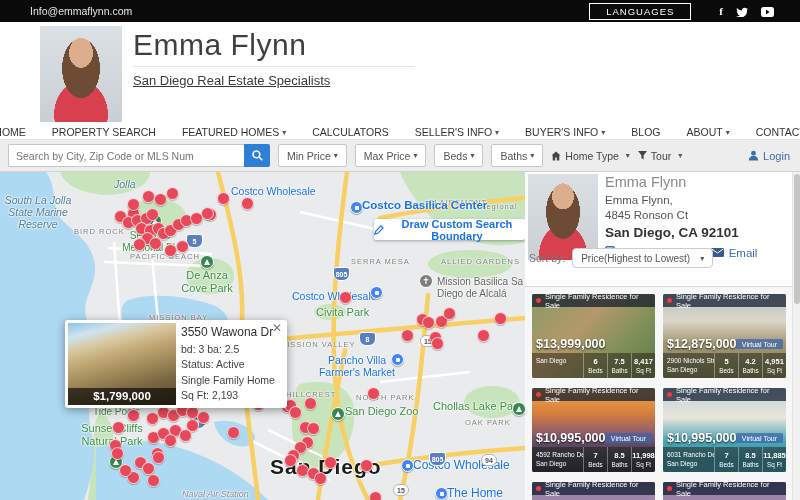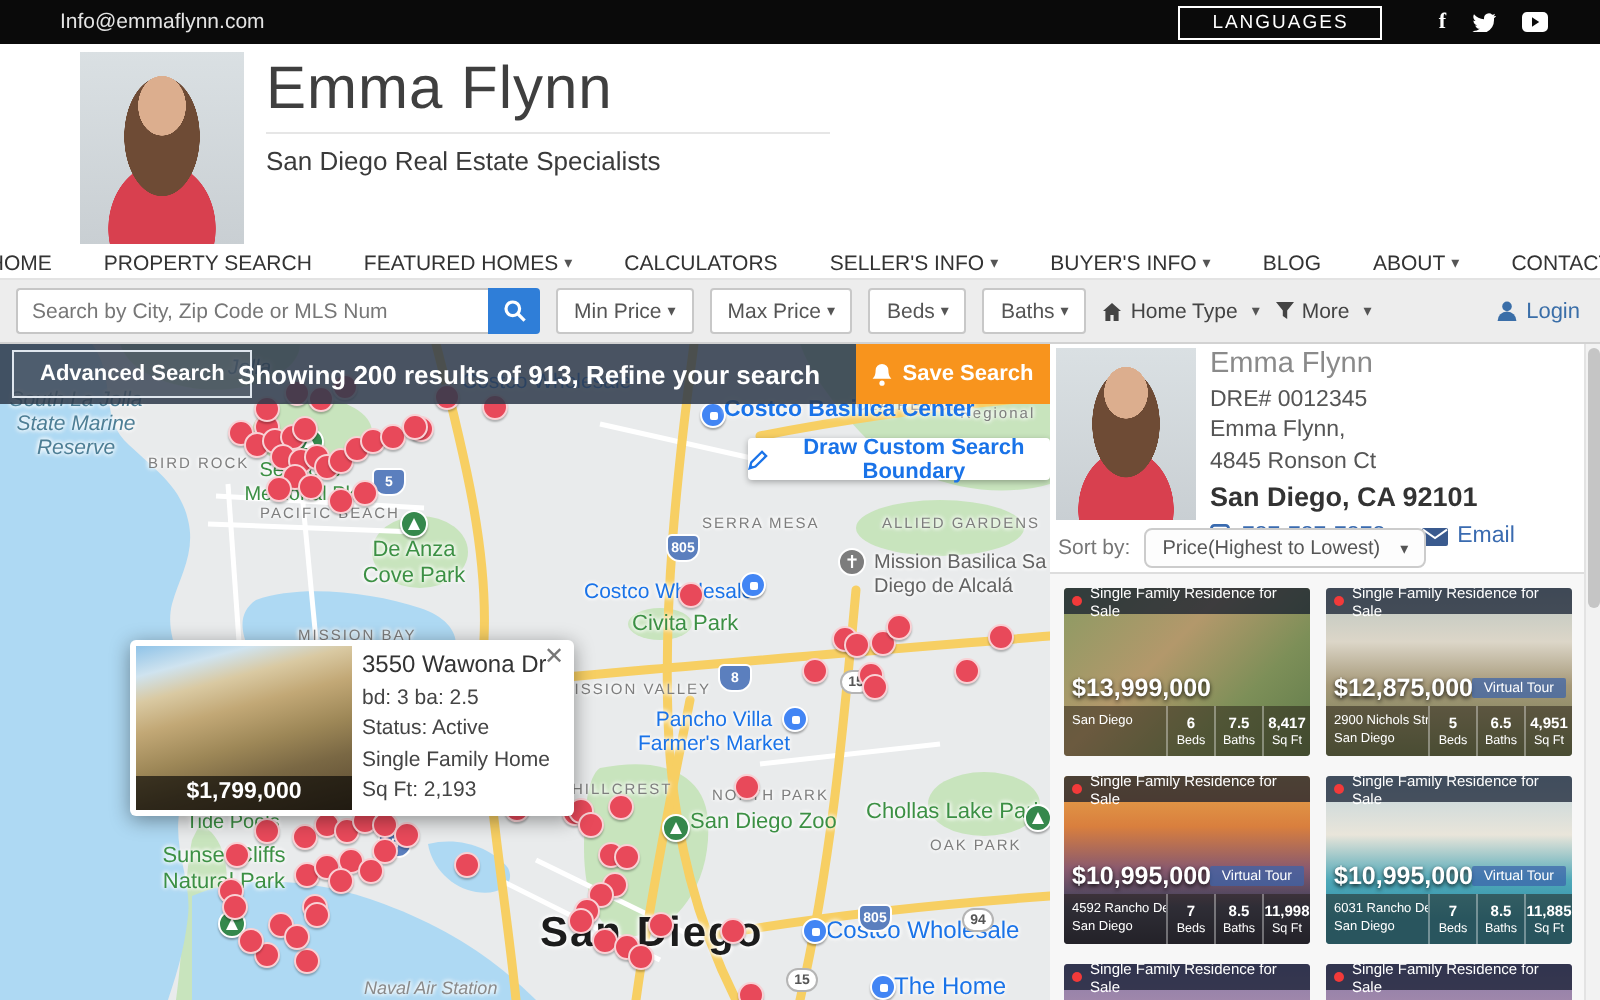--- a/index.html
+++ b/index.html
@@ -20,21 +20,21 @@
   .header{position:absolute;left:0;top:22px;width:800px;height:102px;background:#fff;}
   .portrait{position:absolute;left:40px;top:4px;width:82px;height:96px;
     background:
       radial-gradient(ellipse 12px 15px at 50% 28%, #dcae8e 0 99%, transparent 100%),
       radial-gradient(ellipse 19px 30px at 50% 44%, #6e4b35 0 99%, transparent 100%),
       radial-gradient(ellipse 27px 33px at 50% 92%, #d8404f 0 99%, transparent 100%),
       linear-gradient(#dae0e3,#c9cfd3);}
   .brand{position:absolute;left:133px;top:6px;}
   .brand-name{font-size:30px;color:#3f3f3f;letter-spacing:.5px;padding-bottom:4px;
     border-bottom:1px solid #e6e6e6;width:282px;}
-  .brand-tag{font-size:13px;color:#3a3a3a;margin-top:6px;}
+  .brand-tag{font-size:13px;color:#3a3a3a;margin-top:6px;text-decoration:underline;}
   .call{position:absolute;left:668px;top:28px;}
   .call-label{font-size:9.5px;color:#666;letter-spacing:.5px;}
   .call-phone{font-size:17px;font-weight:bold;color:#2d2d2d;margin-top:2px;}
 
   
   .nav{position:absolute;left:0;top:124px;width:800px;height:16px;display:flex;
     justify-content:center;gap:26px;align-items:center;border-bottom:1px solid #e3e3e3;}
   .nav-item{font-size:10.5px;color:#333;cursor:pointer;white-space:nowrap;}
   .crt{display:inline-block;margin-left:3px;font-size:8px;color:#555;vertical-align:1px;}
 
@@ -122,21 +122,21 @@
       radial-gradient(ellipse 17px 27px at 50% 44%, #6e4b35 0 99%, transparent 100%),
       radial-gradient(ellipse 24px 30px at 50% 94%, #d8404f 0 99%, transparent 100%),
       linear-gradient(#dae0e3,#c9cfd3);}
   .agent-info{position:absolute;left:80px;top:2px;}
   .agent-name{font-size:14.5px;color:#8a8a8a;}
   .agent-line{font-size:11.5px;color:#555;margin-top:3.5px;}
   .agent-city{font-size:13.5px;color:#333;font-weight:bold;margin-top:4px;}
   .agent-contact{display:flex;align-items:center;gap:6px;margin-top:6px;font-size:11.5px;color:#3a6bb0;}
   .agent-email{margin-left:12px;display:flex;align-items:center;gap:5px;color:#3a6bb0;cursor:pointer;}
   .agent-phone-link{cursor:pointer;}
-  .sortrow{position:absolute;left:4px;top:92px;display:flex;align-items:center;gap:7px;}
+  .sortrow{position:absolute;left:4px;top:76px;display:flex;align-items:center;gap:7px;}
   .sort-label{font-size:10.5px;color:#777;}
   .sort-dd{height:20px;border:1px solid #ccc;border-radius:4px;background:#fdfdfd;display:flex;
     align-items:center;padding:0 8px;font-size:10px;color:#555;cursor:pointer;gap:7px;}
   .side-divider{position:absolute;left:0;top:114px;width:267px;border-top:1px solid #ddd;}
   .cards{position:absolute;left:0;top:115px;width:267px;height:213px;background:#f7f7f7;
     padding:7px 6px 0 7px;display:grid;grid-template-columns:123px 123px;grid-auto-rows:84px;
     gap:10px 8px;overflow:hidden;}
   .card{position:relative;border-radius:2px;overflow:hidden;cursor:pointer;background:#888;}
   .card-img{position:absolute;inset:0;}
   .img-aerial{background:linear-gradient(135deg,#8a9b63,#b3986b 40%,#7d8f58 70%,#5f7a4a);}
@@ -228,21 +228,21 @@
       <svg class="icn" width="10" height="10" viewBox="0 0 10 10">
           <path d="M5 .5L.5 4.5h1.2v5h2.5v-3h1.6v3h2.5v-5h1.2z" fill="#444"></path>
         </svg>
       <span>Home Type</span>
         <span class="crt">▾</span>
     </div>
     <div class="filter-plain">
       <svg class="icn" width="9" height="9" viewBox="0 0 9 9">
           <path d="M0 0h9L5.6 4.3v4.2L3.4 7V4.3z" fill="#444"></path>
         </svg>
-      <span>More</span>
+      <span>Tour</span>
         <span class="crt">▾</span>
     </div>
     <div class="login">
       <svg class="icn" width="11" height="11" viewBox="0 0 11 11">
           <circle cx="5.5" cy="3.2" r="2.4" fill="#3a6ea8"></circle>
           <path d="M.8 10.5a4.7 4.7 0 0 1 9.4 0z" fill="#3a6ea8"></path>
         </svg>
       <span>Login</span>
     </div>
   </div>
@@ -423,31 +423,20 @@
         <div class="map-pin" style="left: 294px; top: 269px;"></div>
         <div class="map-pin" style="left: 287px; top: 277px;"></div>
         <div class="map-pin" style="left: 284px; top: 282px;"></div>
         <div class="map-pin" style="left: 296px; top: 292px;"></div>
         <div class="map-pin" style="left: 307px; top: 295px;"></div>
         <div class="map-pin" style="left: 314px; top: 300px;"></div>
         <div class="map-pin" style="left: 369px; top: 319px;"></div>
         <div class="map-pin" style="left: 324px; top: 284px;"></div>
       </div>
 
-    <div class="map-bar">
-      <button class="adv-btn">Advanced Search</button>
-      <div class="map-bar-text">Showing 200 results of 913, Refine your search</div>
-      <button class="save-btn">
-        <svg class="icn" width="10" height="11" viewBox="0 0 10 11">
-            <path d="M5 0a3.2 3.2 0 0 0-3.2 3.2c0 2.6-1 3.6-1.6 4.2h9.6C9.2 6.8 8.2 5.8 8.2 3.2A3.2 3.2 0 0 0 5 0z" fill="#fff"></path>
-            <circle cx="5" cy="9.6" r="1.3" fill="#fff"></circle>
-          </svg>
-        <span>Save Search</span>
-      </button>
-    </div>
 
     <div class="cbc">Costco Basilica Center</div>
     <button class="draw-btn">
       <svg class="icn" width="12" height="12" viewBox="0 0 12 12">
           <path d="M1 11l1-3.5L8.5 1 11 3.5 4.5 10z" fill="none" stroke="#1a73e8" stroke-width="1.4"></path>
           <path d="M1 11l2.2-.7L2 9z" fill="#1a73e8"></path>
         </svg>
       <span>Draw Custom Search Boundary</span>
     </button>
 
@@ -463,21 +452,20 @@
         <div class="popup-line">Sq Ft: 2,193</div>
       </div>
       <div class="popup-close">✕</div>
     </div>
   </div>
 
   <div class="sidebar">
     <div class="agent-photo"></div>
     <div class="agent-info">
       <div class="agent-name">Emma Flynn</div>
-      <div class="agent-line">DRE# 0012345</div>
       <div class="agent-line">Emma Flynn,</div>
       <div class="agent-line">4845 Ronson Ct</div>
       <div class="agent-city">San Diego, CA 92101</div>
       <div class="agent-contact">
         <svg class="icn" width="10" height="13" viewBox="0 0 10 13">
             <rect x="0.7" y="0.7" width="8.6" height="11.6" rx="1.5" fill="none" stroke="#3a6bb0" stroke-width="1.4"></rect>
             <circle cx="5" cy="10.4" r="0.8" fill="#3a6bb0"></circle>
           </svg>
         <span class="agent-phone-link">787-787-7878</span>
         <span class="agent-email">
@@ -537,21 +525,21 @@
     <div class="card-strip">
       <div class="card-addr">
         <div>2900 Nichols Street</div>
               <div>San Diego</div>
       </div>
       <div class="card-stat">
         <span class="stat-v">5</span>
               <span class="stat-l">Beds</span>
       </div>
       <div class="card-stat">
-        <span class="stat-v">6.5</span>
+        <span class="stat-v">4.2</span>
               <span class="stat-l">Baths</span>
       </div>
       <div class="card-stat">
         <span class="stat-v">4,951</span>
               <span class="stat-l">Sq Ft</span>
       </div>
     </div>
   </div>
 
   <div class="card">

